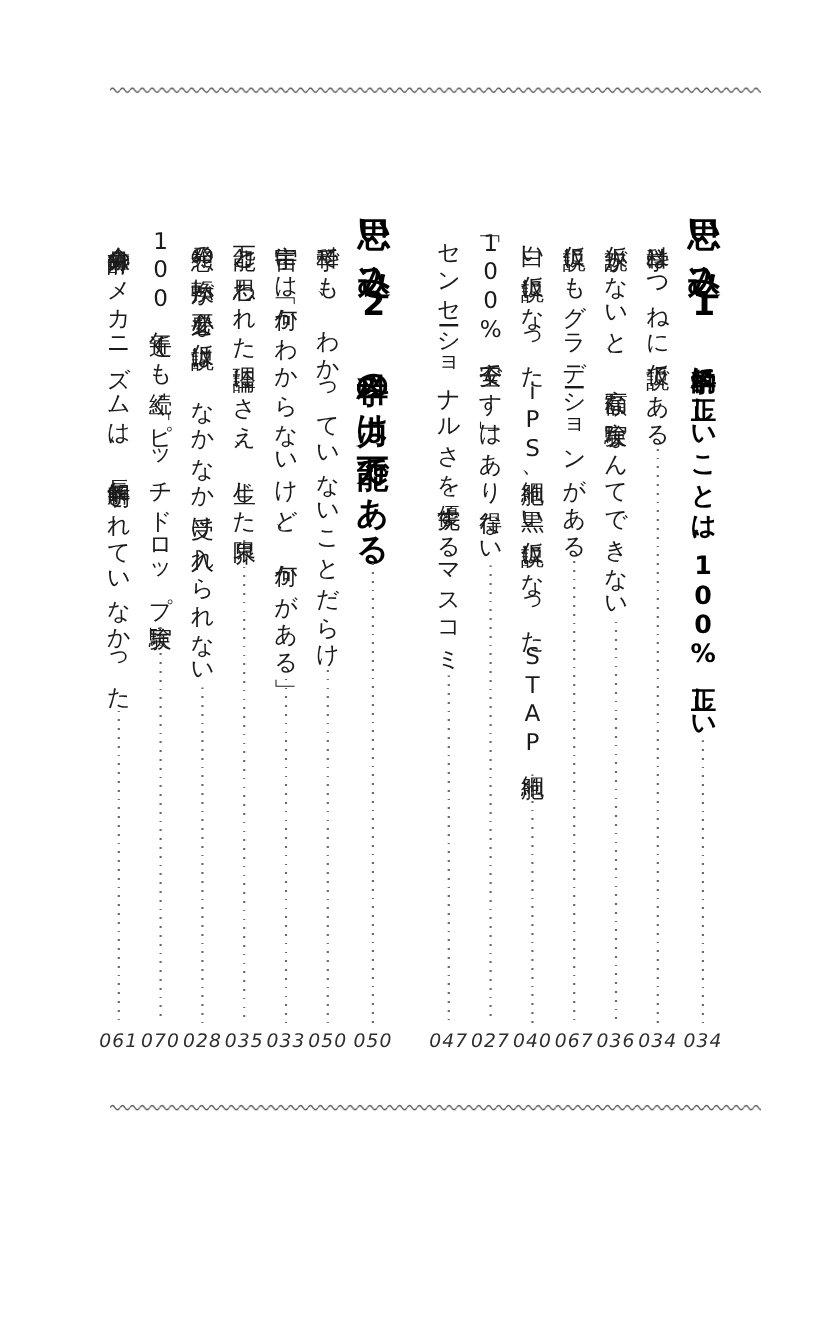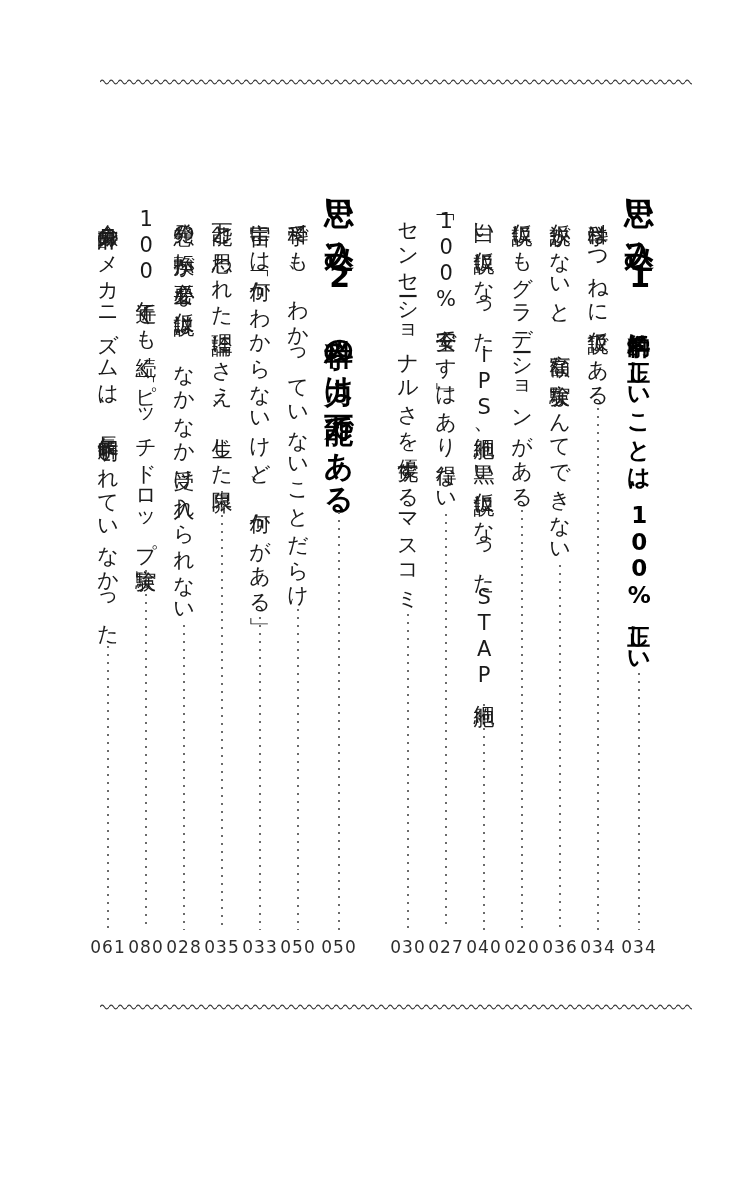--- a/index.html
+++ b/index.html
@@ -85,20 +85,21 @@
   }
   .page-num{
     flex:0 0 auto;
     writing-mode:horizontal-tb;
     font-size:17px;
     letter-spacing:1px;
     color:#2e2e2e;
     line-height:1;
     padding-bottom:2px;
     white-space:nowrap;
+    font-style:italic;
   }
 </style>
 </head>
 <body>
 
 <svg class="wave wave-top" xmlns="http://www.w3.org/2000/svg">
   <defs>
     <pattern id="wavep1" width="9" height="10" patternUnits="userSpaceOnUse">
       <path d="M0 5 Q 2.25 1.2 4.5 5 T 9 5" fill="none" stroke="#3d3d3d" stroke-width="1.1"></path>
     </pattern>
@@ -122,39 +123,39 @@
 
   <div class="col entry">
     <div class="vtext">仮説がないと、高額な実験なんてできない</div>
     <div class="leader"></div>
     <div class="page-num">036</div>
   </div>
 
   <div class="col entry">
     <div class="vtext">仮説にもグラデーションがある</div>
     <div class="leader"></div>
-    <div class="page-num">020</div>
+    <div class="page-num">067</div>
   </div>
 
   <div class="col entry">
     <div class="vtext">白い仮説になったiPS細胞、黒い仮説になったSTAP細胞</div>
     <div class="leader"></div>
     <div class="page-num">040</div>
   </div>
 
   <div class="col entry">
     <div class="vtext">「100%安全です」はあり得ない</div>
     <div class="leader"></div>
     <div class="page-num">027</div>
   </div>
 
   <div class="col entry">
     <div class="vtext">センセーショナルさを優先するマスコミ</div>
     <div class="leader"></div>
-    <div class="page-num">030</div>
+    <div class="page-num">047</div>
   </div>
 
   <div class="col heading heading-2">
     <div class="vtext"><span class="h-label">思い込み2</span><span class="h-sub">科学の力は万能である</span></div>
     <div class="leader"></div>
     <div class="page-num">050</div>
   </div>
 
   <div class="col entry">
     <div class="vtext">科学でも、わかっていないことだらけ</div>
@@ -176,21 +177,21 @@
 
   <div class="col entry">
     <div class="vtext">発想の転換が必要な仮説は、なかなか受け入れられない</div>
     <div class="leader"></div>
     <div class="page-num">028</div>
   </div>
 
   <div class="col entry">
     <div class="vtext">100年近くも続く「ピッチドロップ実験」</div>
     <div class="leader"></div>
-    <div class="page-num">080</div>
+    <div class="page-num">070</div>
   </div>
 
   <div class="col entry">
     <div class="vtext">全身麻酔のメカニズムは、長年解明されていなかった</div>
     <div class="leader"></div>
     <div class="page-num">061</div>
   </div>
 
 </div>
 

